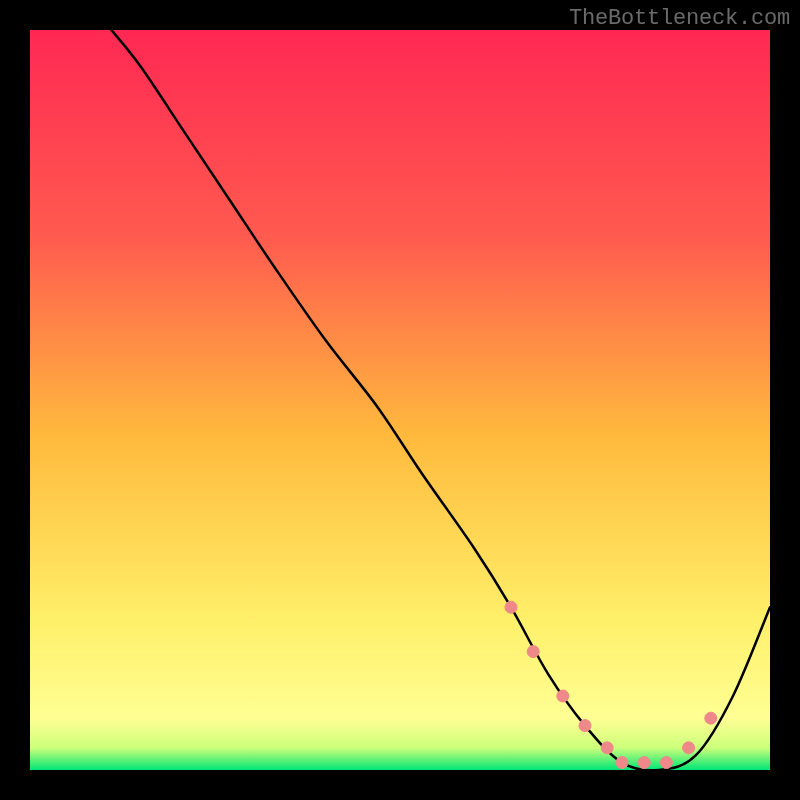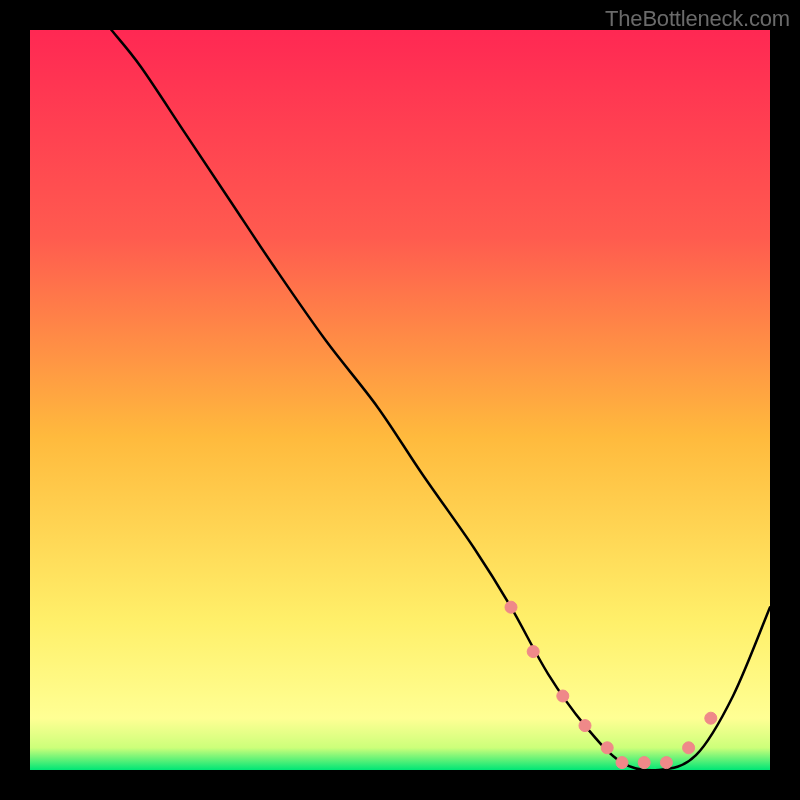--- a/index.html
+++ b/index.html
@@ -14,21 +14,21 @@
     position: relative;
     width: 800px;
     height: 800px;
     background: #000;
   }
   .attribution {
     position: absolute;
     top: 6px;
     right: 10px;
     color: #6a6a6a;
-    font-family: Liberation Sans, sans-serif;
+    font-family: Liberation Mono, monospace;
     font-size: 22px;
     font-weight: 500;
     letter-spacing: -0.2px;
   }
 </style>
 </head>
 <body>
 
 <div class="stage">
   <svg viewBox="0 0 800 800" width="800" height="800">

